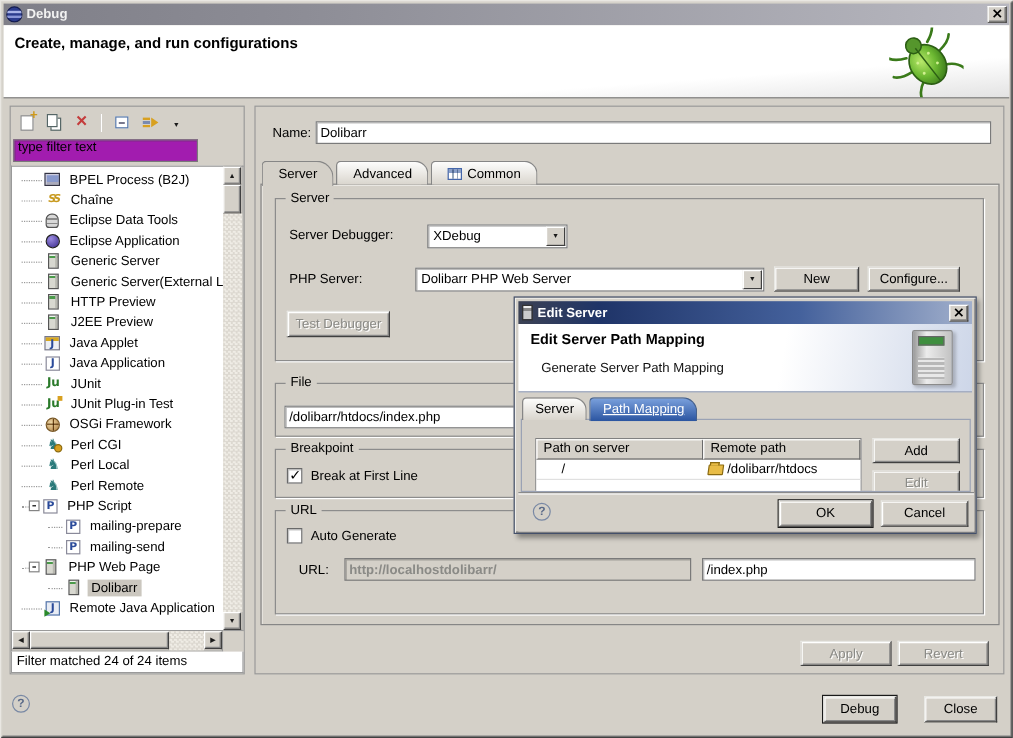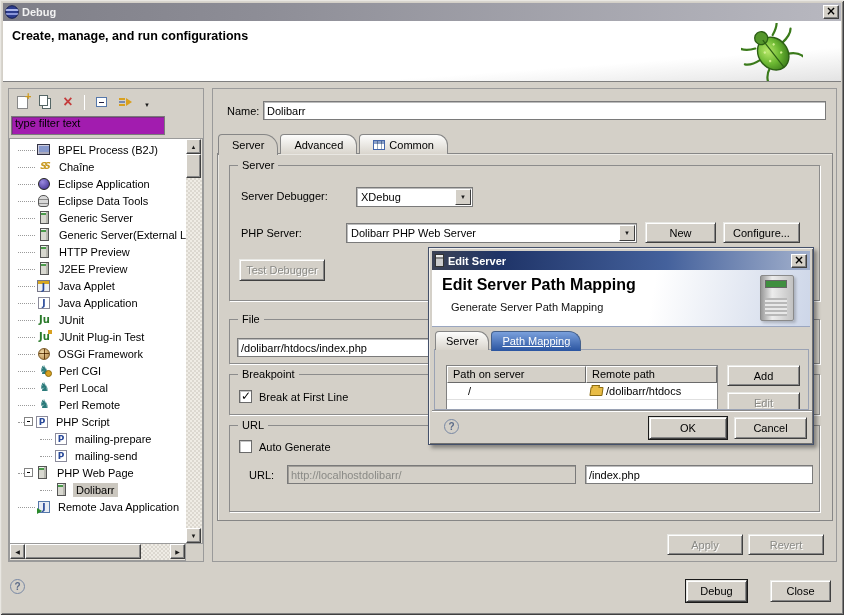--- a/index.html
+++ b/index.html
@@ -123,21 +123,21 @@
   .content-box{position:absolute;left:4px;top:64px;width:616px;height:368px;border:1px solid #868686;box-shadow:inset 1px 1px 0 #e9e7e2;}
   
   .dialog{position:absolute;left:428px;top:247px;width:386px;height:198px;background:#d4d0c8;z-index:10;
     border:1px solid #44506a;box-shadow:inset 1px 1px 0 #f0eeea, inset -1px -1px 0 #707070, 3px 3px 4px rgba(0,0,0,.38);}
   .dlg-titlebar{position:absolute;left:3px;top:3px;right:3px;height:19px;display:flex;align-items:center;padding:0 3px;
     background:linear-gradient(to right,#3c4254 0%,#1f3468 18%,#44619c 62%,#a2b0cc 100%);}
   .dlg-titlebar .dttl{color:#fff;font-weight:bold;font-size:11px;margin-left:4px;}
   .mini-server{width:9px;height:13px;border:1px solid #333;background:linear-gradient(180deg,#eee 0 2px,#888 2px 4px,#ccc 4px);}
   .dlg-header{position:absolute;left:3px;top:22px;right:3px;height:57px;border-bottom:1px solid #9aa6c0;
     background:linear-gradient(100deg,#ffffff 58%,#cdd6e8);}
-  .dlg-heading{position:absolute;left:10px;top:6px;font-size:16px;font-weight:bold;color:#000;}
+  .dlg-heading{position:absolute;left:10px;top:6px;font-size:12px;font-weight:bold;color:#000;}
   .dlg-subheading{position:absolute;left:19px;top:31px;font-size:11px;color:#111;}
   .tower-icon{position:absolute;right:16px;top:5px;width:34px;height:46px;border:1px solid #8a8a8a;border-radius:2px;
     background:linear-gradient(90deg,#9a9a9a,#ececec 35%,#c2c2c2);box-shadow:2px 2px 3px rgba(0,0,0,.2);}
   .tower-icon::before{content:"";position:absolute;left:4px;top:4px;right:6px;height:6px;background:#3f8f3f;border:1px solid #666;}
   .tower-icon::after{content:"";position:absolute;left:4px;right:6px;bottom:4px;height:18px;
     background:repeating-linear-gradient(180deg,#b8b8b8 0 2px,#e8e8e8 2px 4px);}
   .dlg-tabs{position:absolute;left:6px;top:81px;height:21px;display:flex;align-items:flex-end;z-index:2;}
   .dlg-tabs .tab{padding:3px 10px;}
   .dlg-tabs .tab.active-blue{background:linear-gradient(#7aa0dc,#2a54a0);color:#fff;text-decoration:underline;
     border-color:#44608c;margin-bottom:-1px;padding-bottom:4px;border-radius:4px 12px 0 0;}
@@ -241,27 +241,27 @@
             <span class="icon bpel-process-icon"></span>
             <span class="tree-label">BPEL Process (B2J)</span>
           </div>
           <div class="tree-row">
             <span class="dots"></span>
             <span class="icon chaine-icon">SS</span>
             <span class="tree-label">Chaîne</span>
           </div>
           <div class="tree-row">
             <span class="dots"></span>
+            <span class="icon database-icon"></span>
+            <span class="tree-label">Eclipse Data Tools</span>
+          </div>
+          <div class="tree-row">
+            <span class="dots"></span>
             <span class="icon eclipse-application-icon"></span>
             <span class="tree-label">Eclipse Application</span>
-          </div>
-          <div class="tree-row">
-            <span class="dots"></span>
-            <span class="icon database-icon"></span>
-            <span class="tree-label">Eclipse Data Tools</span>
           </div>
           <div class="tree-row">
             <span class="dots"></span>
             <span class="icon server-icon"></span>
             <span class="tree-label">Generic Server</span>
           </div>
           <div class="tree-row">
             <span class="dots"></span>
             <span class="icon server-icon"></span>
             <span class="tree-label">Generic Server(External La</span>
@@ -361,20 +361,21 @@
     </div>
     <div class="hscroll-row">
       <div class="hscroll">
         <span class="sb-btn">◀</span>
         <span class="sb-thumb-h"></span>
         <span class="sb-track"></span>
         <span class="sb-btn">▶</span>
       </div>
       <div class="corner"></div>
     </div>
+    <div class="tree-status">Filter matched 24 of 24 items</div>
   </div>
 
   <div class="main-panel">
     <span class="lbl" style="left:14px;top:16px;">Name:</span>
     <div class="field" style="left:50px;top:12px;width:563px;height:19px;">Dolibarr</div>
 
     <div class="tabbar">
       <div class="tab active">
           <span>Server</span>
         </div>
@@ -415,21 +416,21 @@
     </div>
     <span class="checkbox checked" style="left:26px;top:301px;"></span>
     <span class="lbl" style="left:46px;top:302px;">Break at First Line</span>
 
     <div class="groupbox" style="left:16px;top:336px;width:591px;height:87px;">
       <span class="group-title">URL</span>
     </div>
     <span class="checkbox" style="left:26px;top:351px;"></span>
     <span class="lbl" style="left:46px;top:352px;">Auto Generate</span>
     <span class="lbl" style="left:36px;top:380px;">URL:</span>
-    <div class="field disabled" style="left:74px;top:376px;width:289px;height:19px;">http://localhostdolibarr/</div>
+    <div class="field disabled" style="left:74px;top:376px;width:289px;height:19px;font-weight:bold;">http://localhostdolibarr/</div>
     <div class="field" style="left:372px;top:376px;width:228px;height:19px;">/index.php</div>
 
     <div class="apply-revert">
       <div class="btn disabled" style="left:454px;top:445px;">Apply</div>
       <div class="btn disabled" style="left:535px;top:445px;">Revert</div>
     </div>
   </div>
 
   <div class="dialog">
     <div class="dlg-titlebar">

